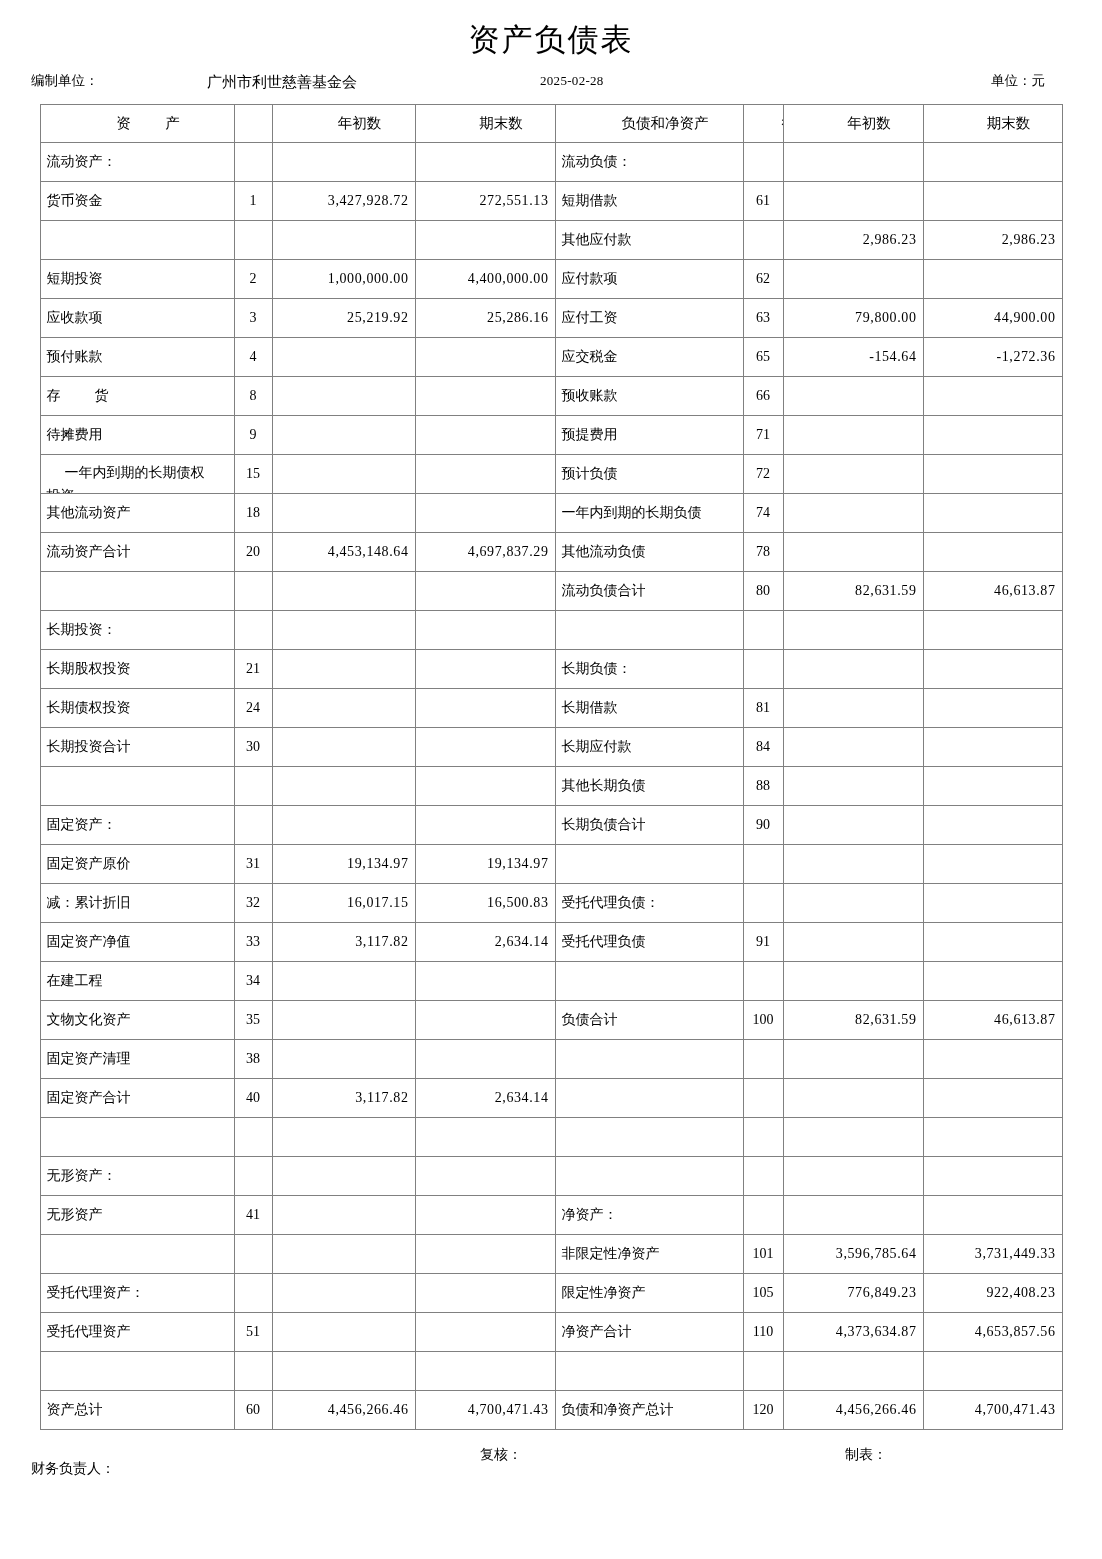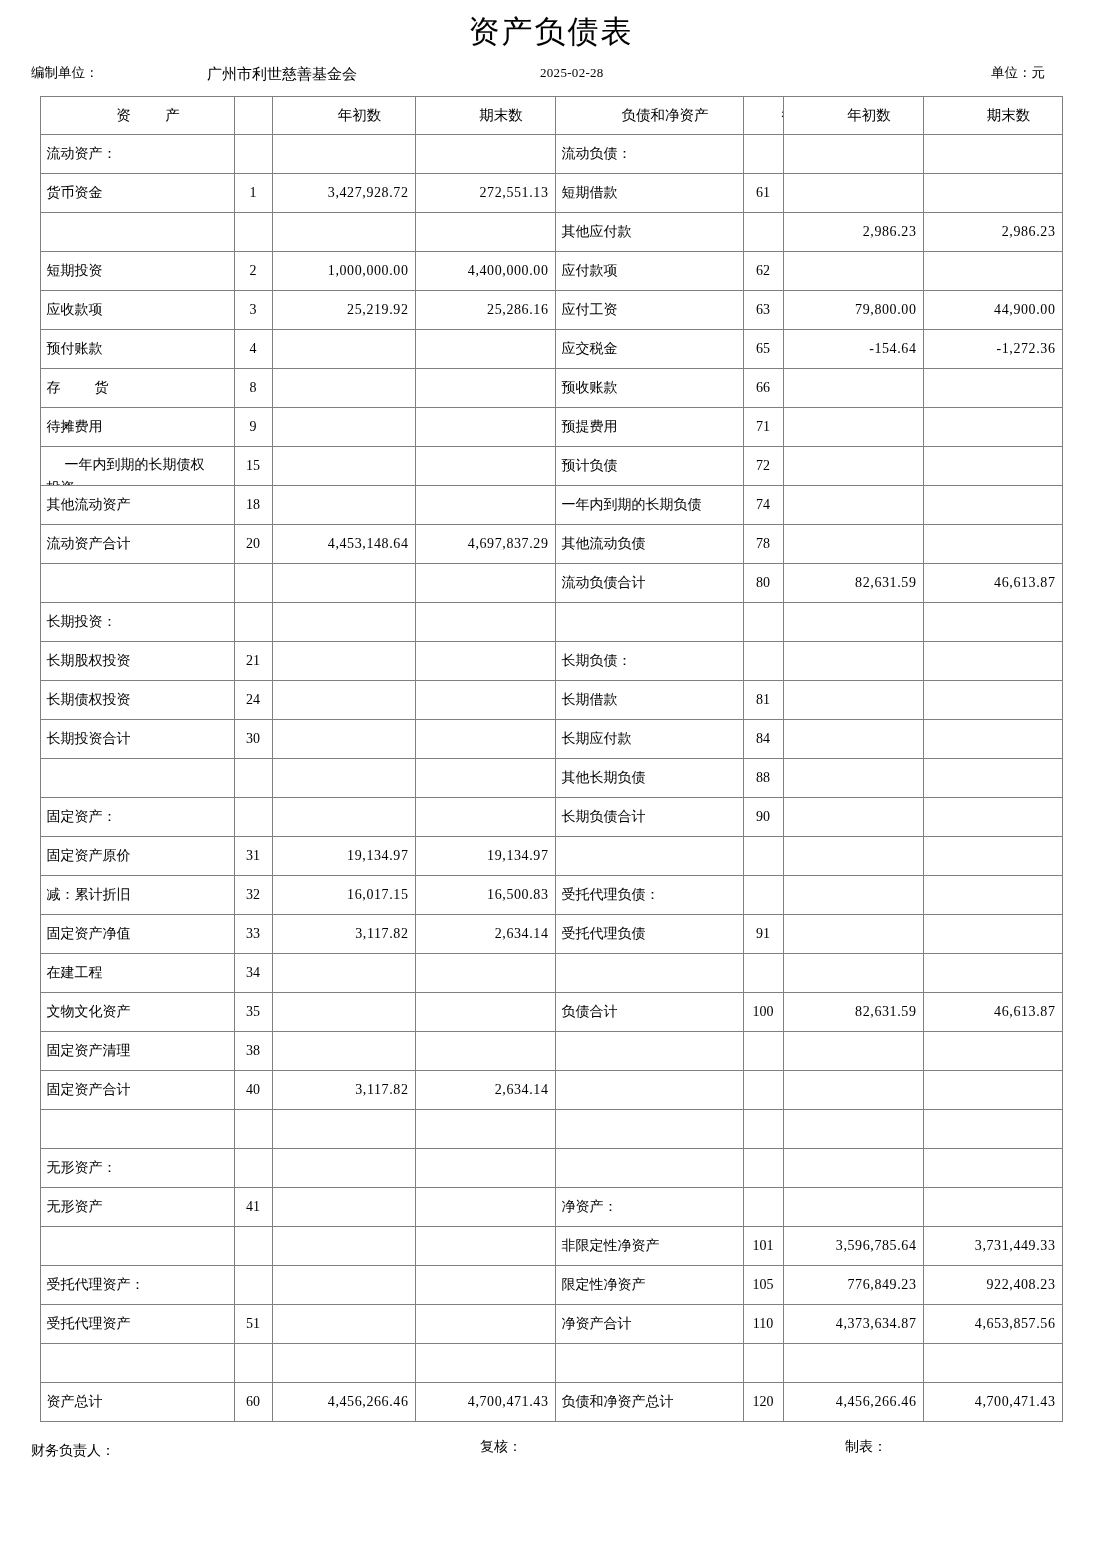--- a/index.html
+++ b/index.html
@@ -19,21 +19,21 @@
     width: 1102px;
     height: 1559px;
     box-sizing: border-box;
   }
 
   
   .doc-title {
     text-align: center;
     font-size: 31px;
     letter-spacing: 2px;
-    padding-top: 14px;
+    padding-top: 22px;
     font-family: "DejaVu Serif", "Liberation Serif", serif;
     font-weight: normal;
     line-height: 1.15;
   }
 
   
   .meta-row {
     position: relative;
     height: 30px;
     margin-top: 10px;
@@ -119,21 +119,21 @@
   }
   td.clipcell { position: relative; padding: 0; }
 
   
   .footer-row {
     position: relative;
     height: 40px;
     margin-top: 16px;
     font-size: 14px;
   }
-  .f-resp   { position: absolute; left: 31px;  top: 4px; }
+  .f-resp   { position: absolute; left: 31px;  top: 14px; }
   .f-review { position: absolute; left: 480px; top: 0; }
   .f-maker  { position: absolute; left: 845px; top: 0; }
 </style>
 </head>
 <body>
 
 <div class="page">
 
   <div class="doc-title">资产负债表</div>
 

